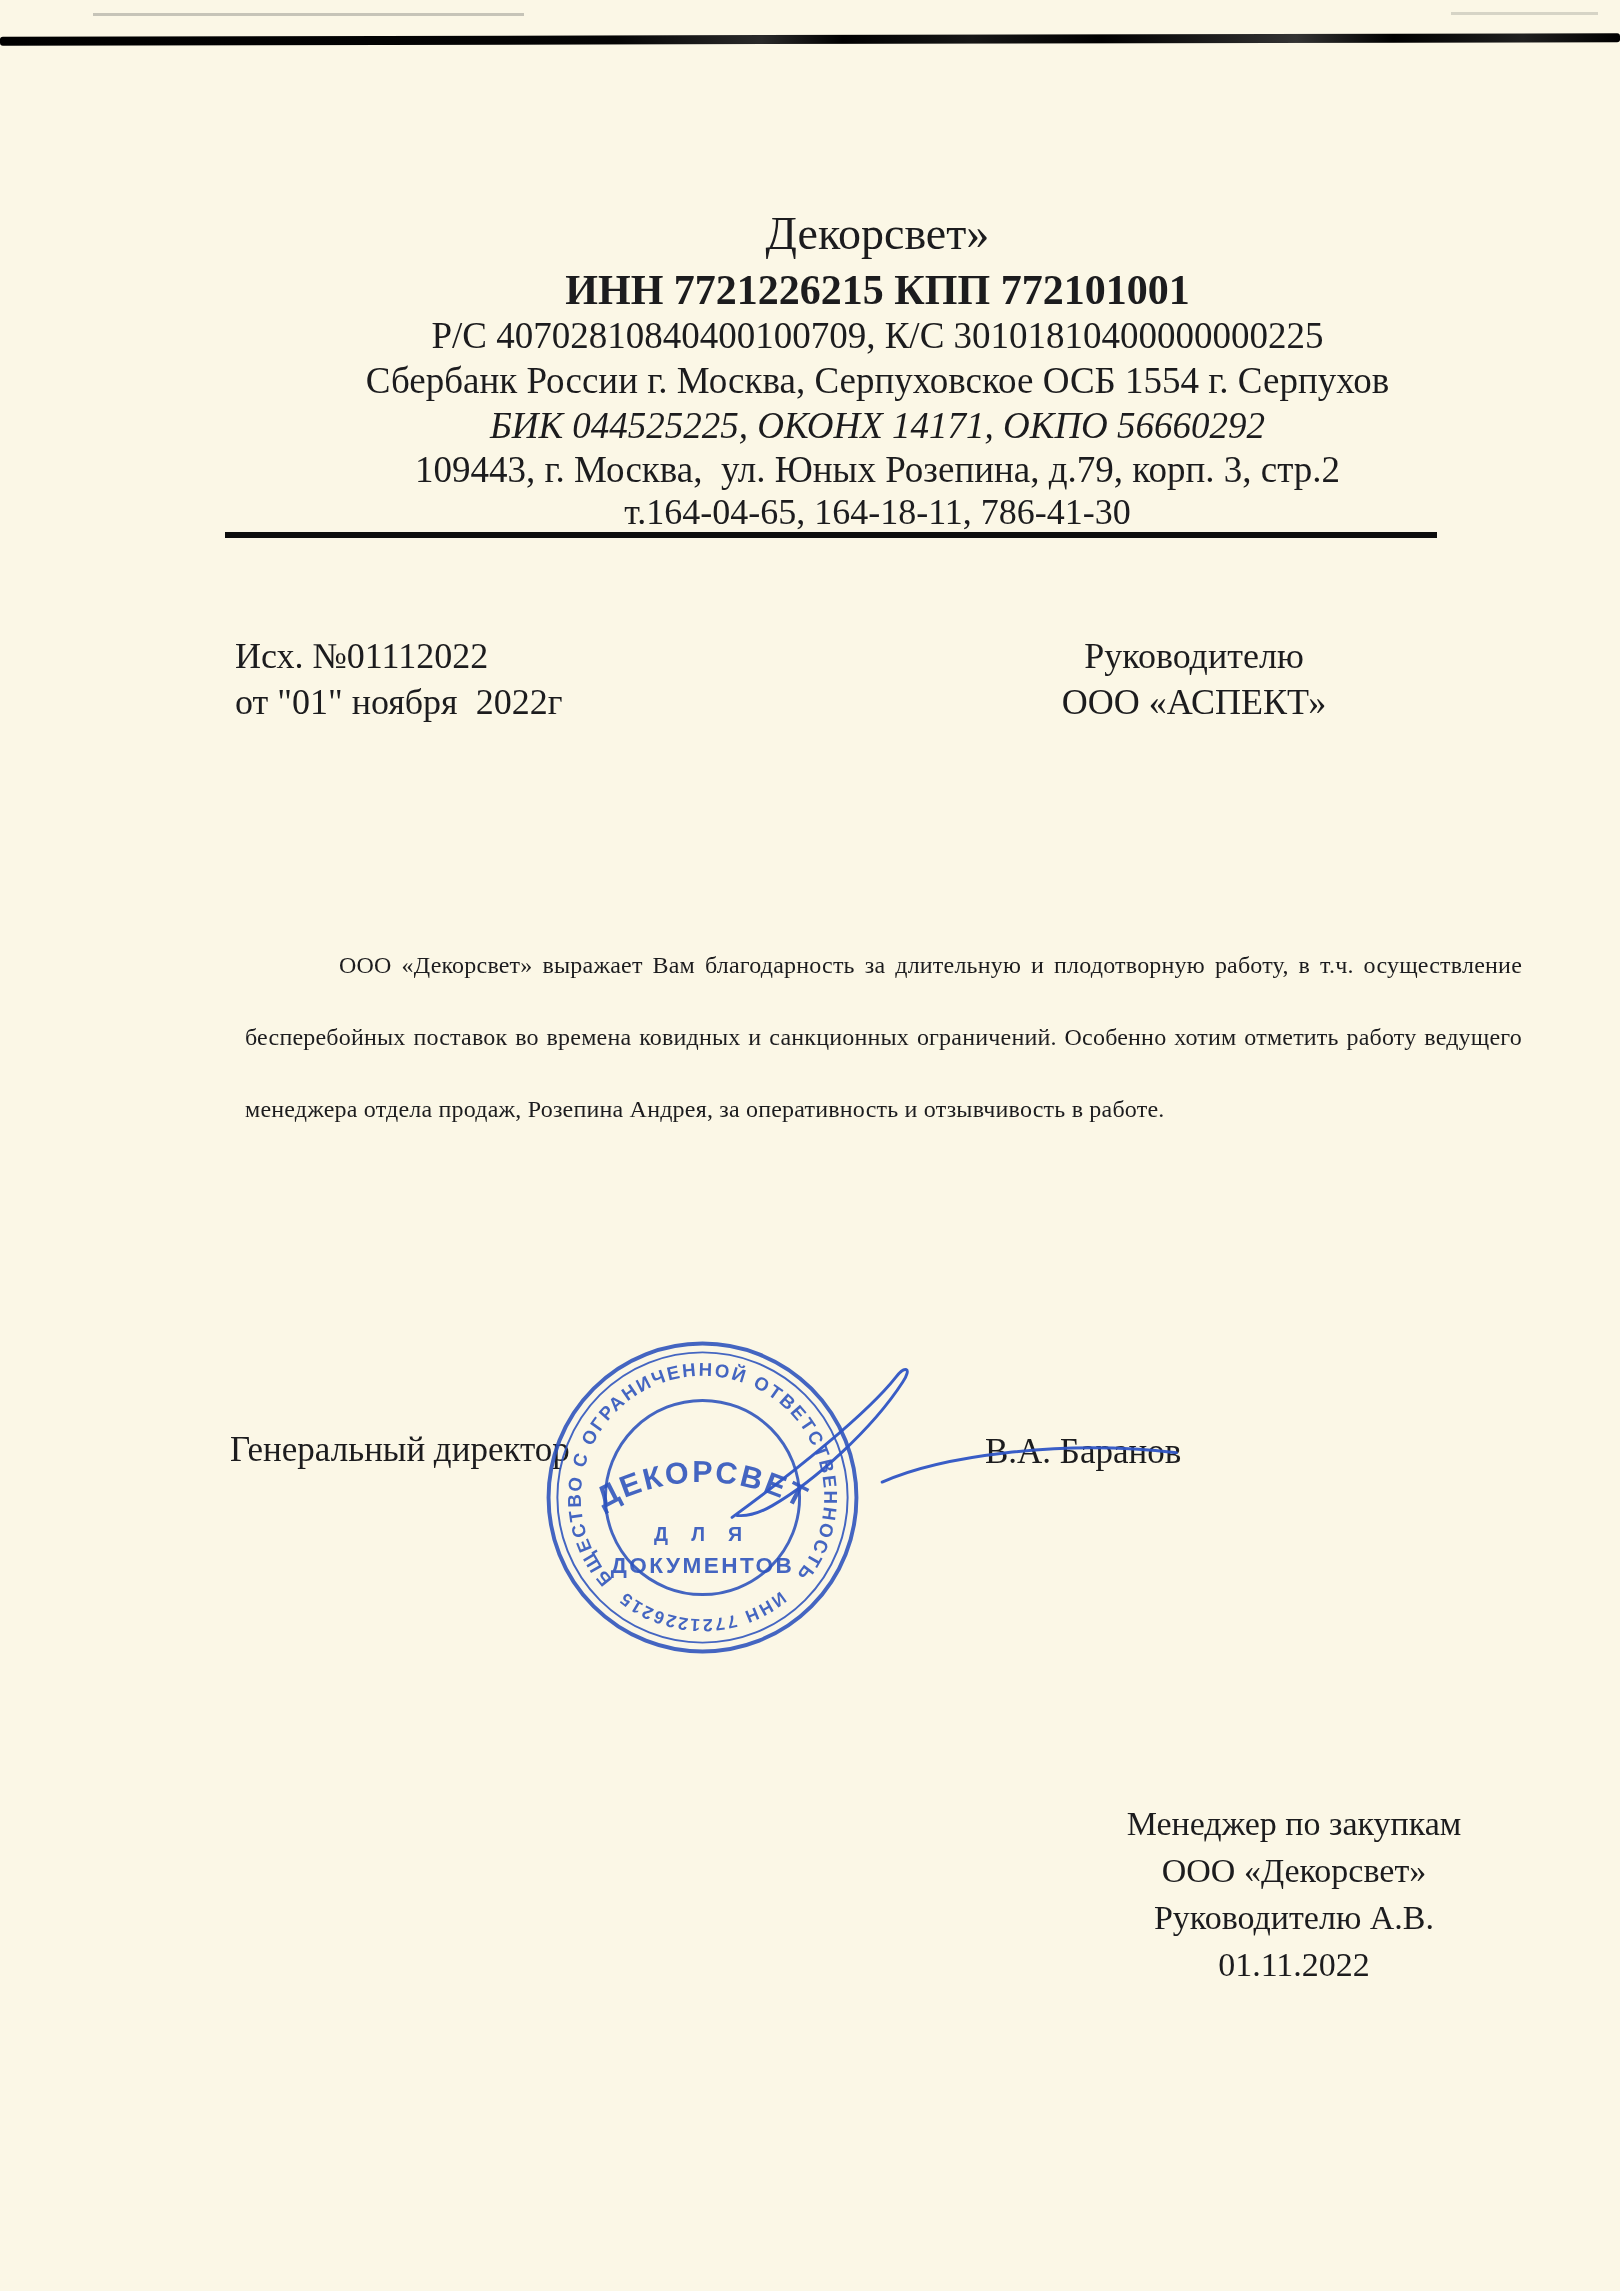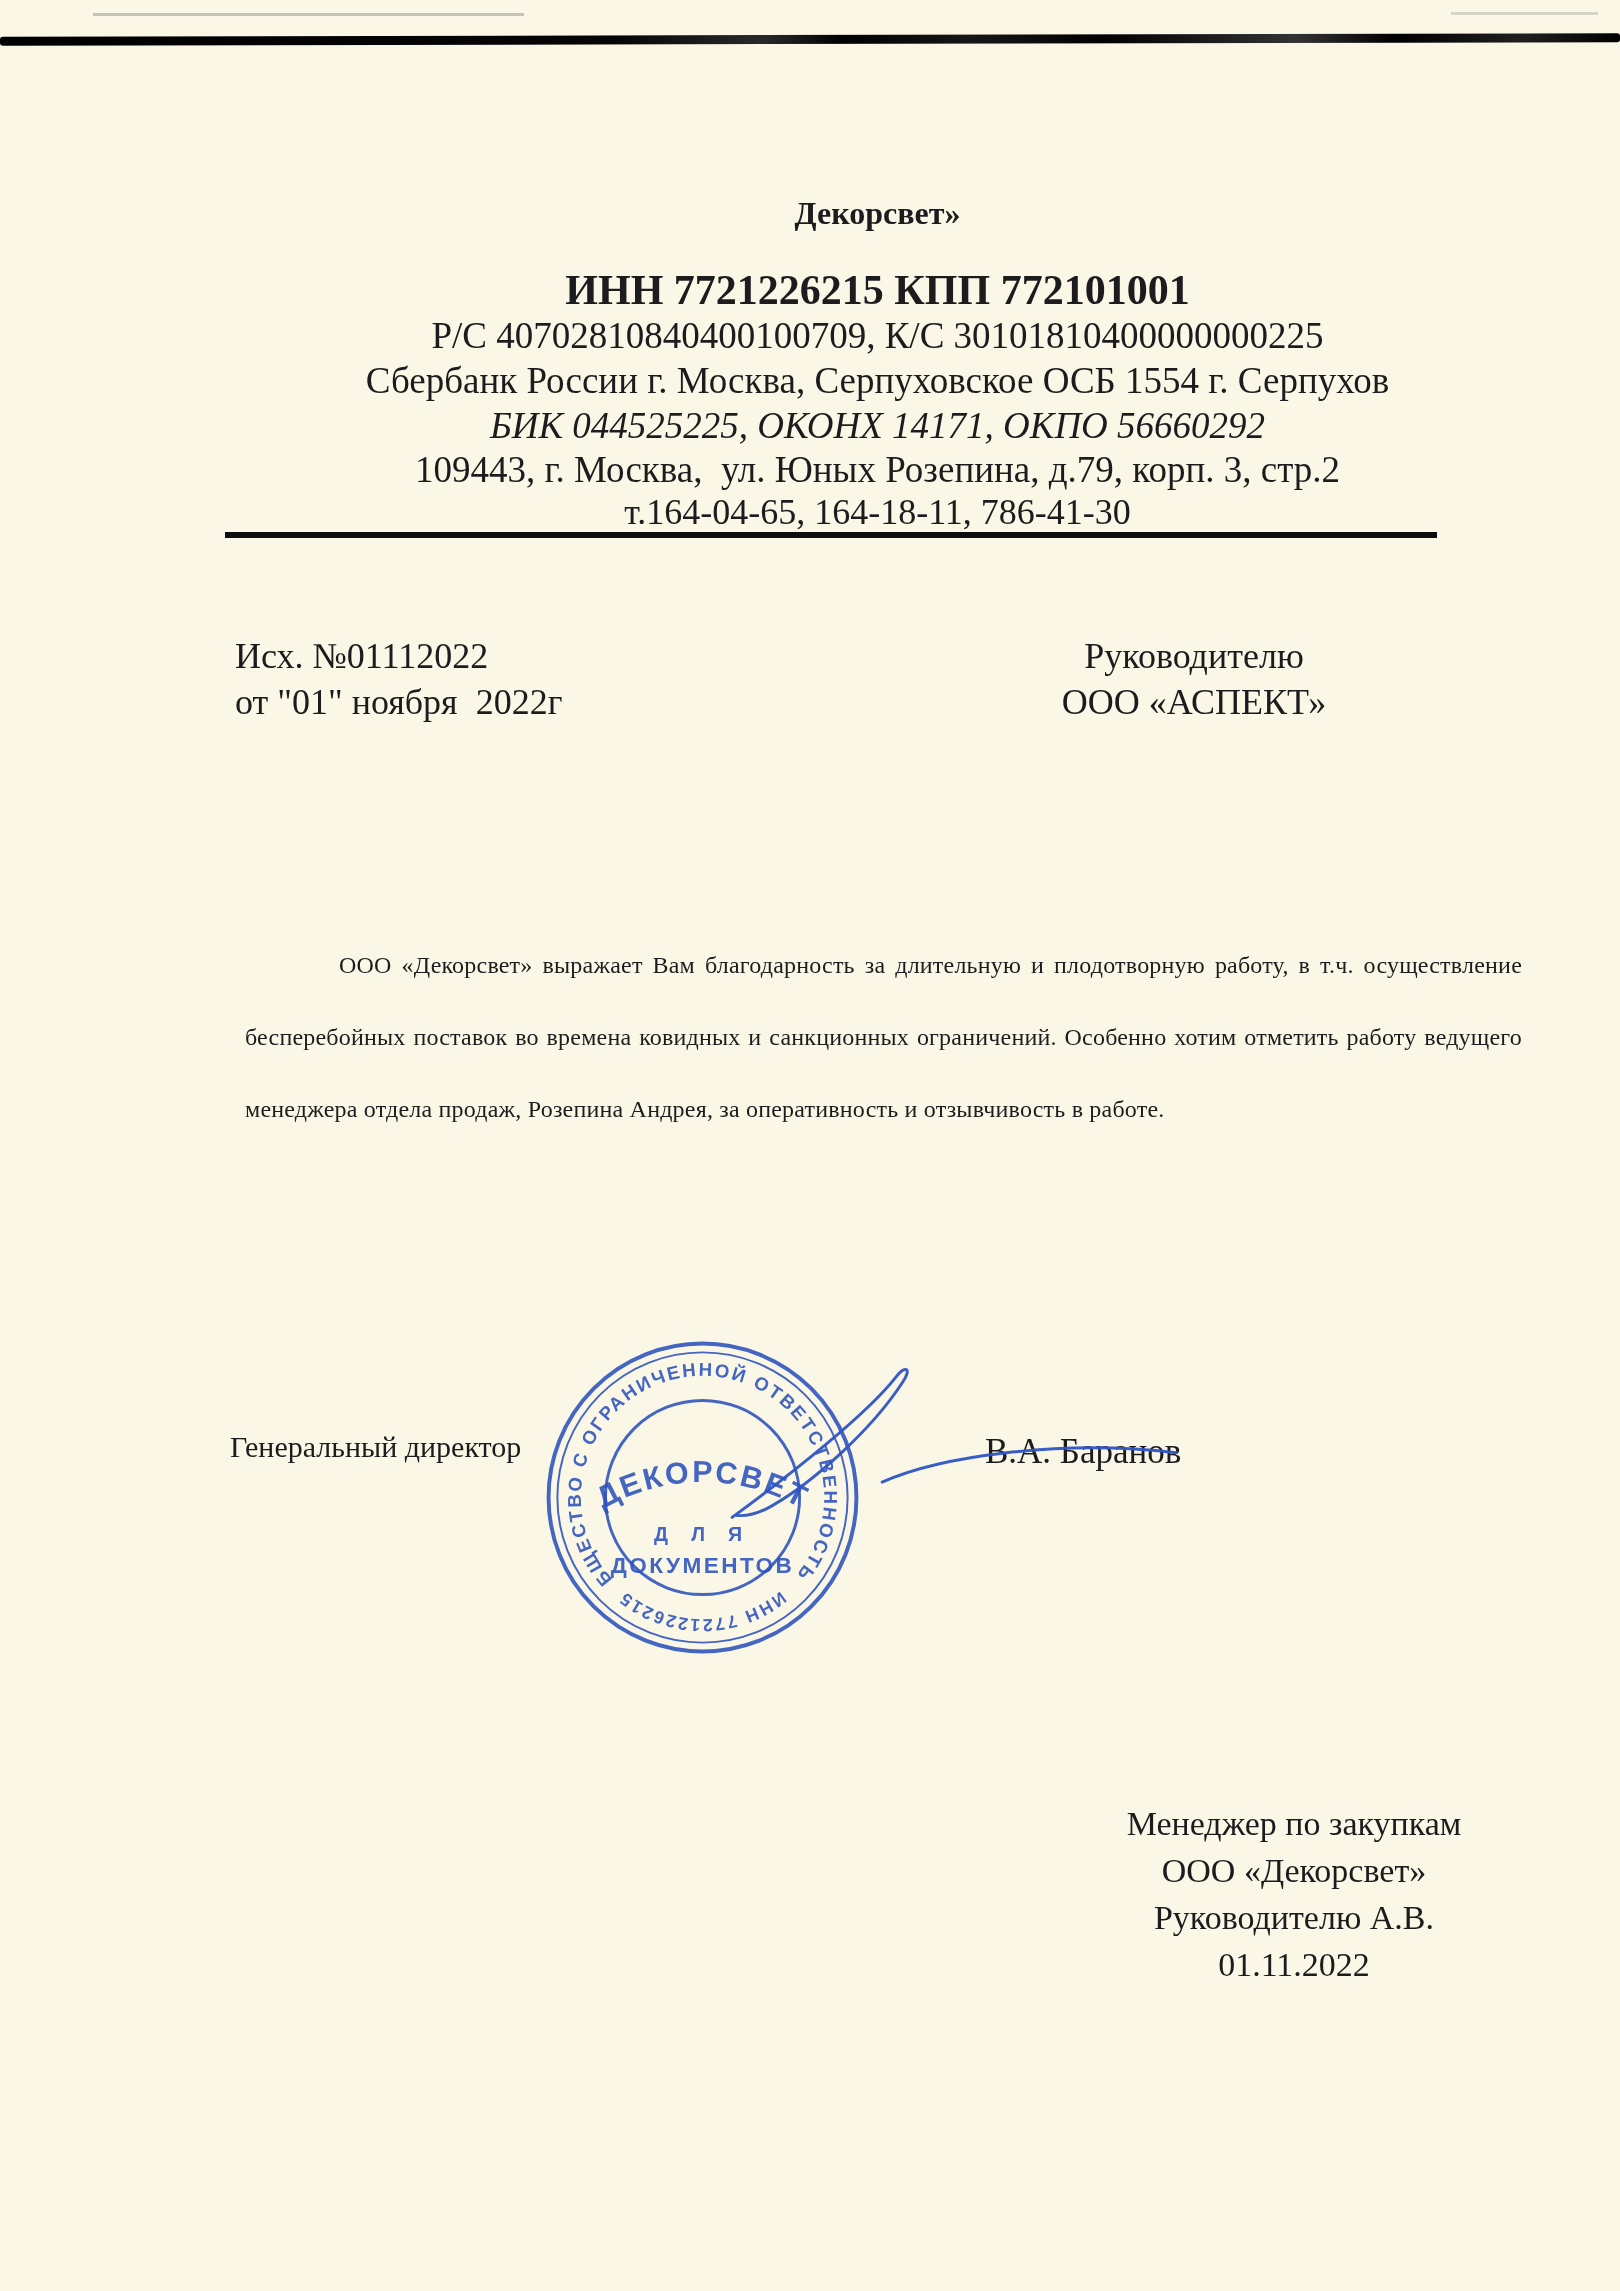--- a/index.html
+++ b/index.html
@@ -23,21 +23,21 @@
                 #161616 60%, #000 68%, #333 80%, #000 86%, #1f1f1f 94%, #000 100%);
     border-radius: 2.9px;
     transform: rotate(-0.12deg);
   }
   .artifact-faint1 { top: 12.7px; left: 93px;  width: 431px; height: 2.9px; background: #9a9a92; opacity: .55; }
   .artifact-faint2 { top: 11.8px; left: 1451px; width: 147px; height: 2.9px; background: #a8a8a0; opacity: .45; }
 
   
   .letterhead { left: 265px; top: 0; width: 1225px; text-align: center; }
   .lh-line { position: absolute; left: 0; width: 100%; line-height: 1.12; }
-  .lh-title    { top: 196px; font-size: 32px; font-weight: bold; }
+  .lh-title    { top: 208px; font-size: 46px; font-weight: normal; }
   .lh-inn      { top: 267px; font-size: 42px; font-weight: bold; }
   .lh-accounts { top: 315px; font-size: 37px; }
   .lh-bank     { top: 360px; font-size: 37px; }
   .lh-codes    { top: 405px; font-size: 37px; font-style: italic; }
   .lh-address  { top: 449px; font-size: 37px; }
   .lh-phones   { top: 492px; font-size: 36px; }
   .header-rule { left: 225px; top: 532px; width: 1212px; height: 5.9px; background: #0d0d0d; }
 
   
   .ref-block  { left: 235px; top: 633px; font-size: 36px; line-height: 46px; }
@@ -46,21 +46,21 @@
   
   .body-par {
     left: 245px; top: 929px; width: 1277px;
     font-size: 24px; line-height: 72px;
     text-align: justify; text-align-last: left;
     text-indent: 94px;
     letter-spacing: 0.2px;
   }
 
   
-  .signer-title { left: 230px;  top: 1430px; font-size: 30px; }
+  .signer-title { left: 230px;  top: 1430px; font-size: 35px; }
   .signer-name  { left: 985px; top: 1432px; font-size: 35px; }
 
   .stamp-svg     { left: 526px; top: 1321px; }
   .signature-svg { left: 686px; top: 1333px; }
 
   
   .footer-block {
     left: 1098px; top: 1800px; width: 392px;
     text-align: center; font-size: 34px; line-height: 47px;
   }

